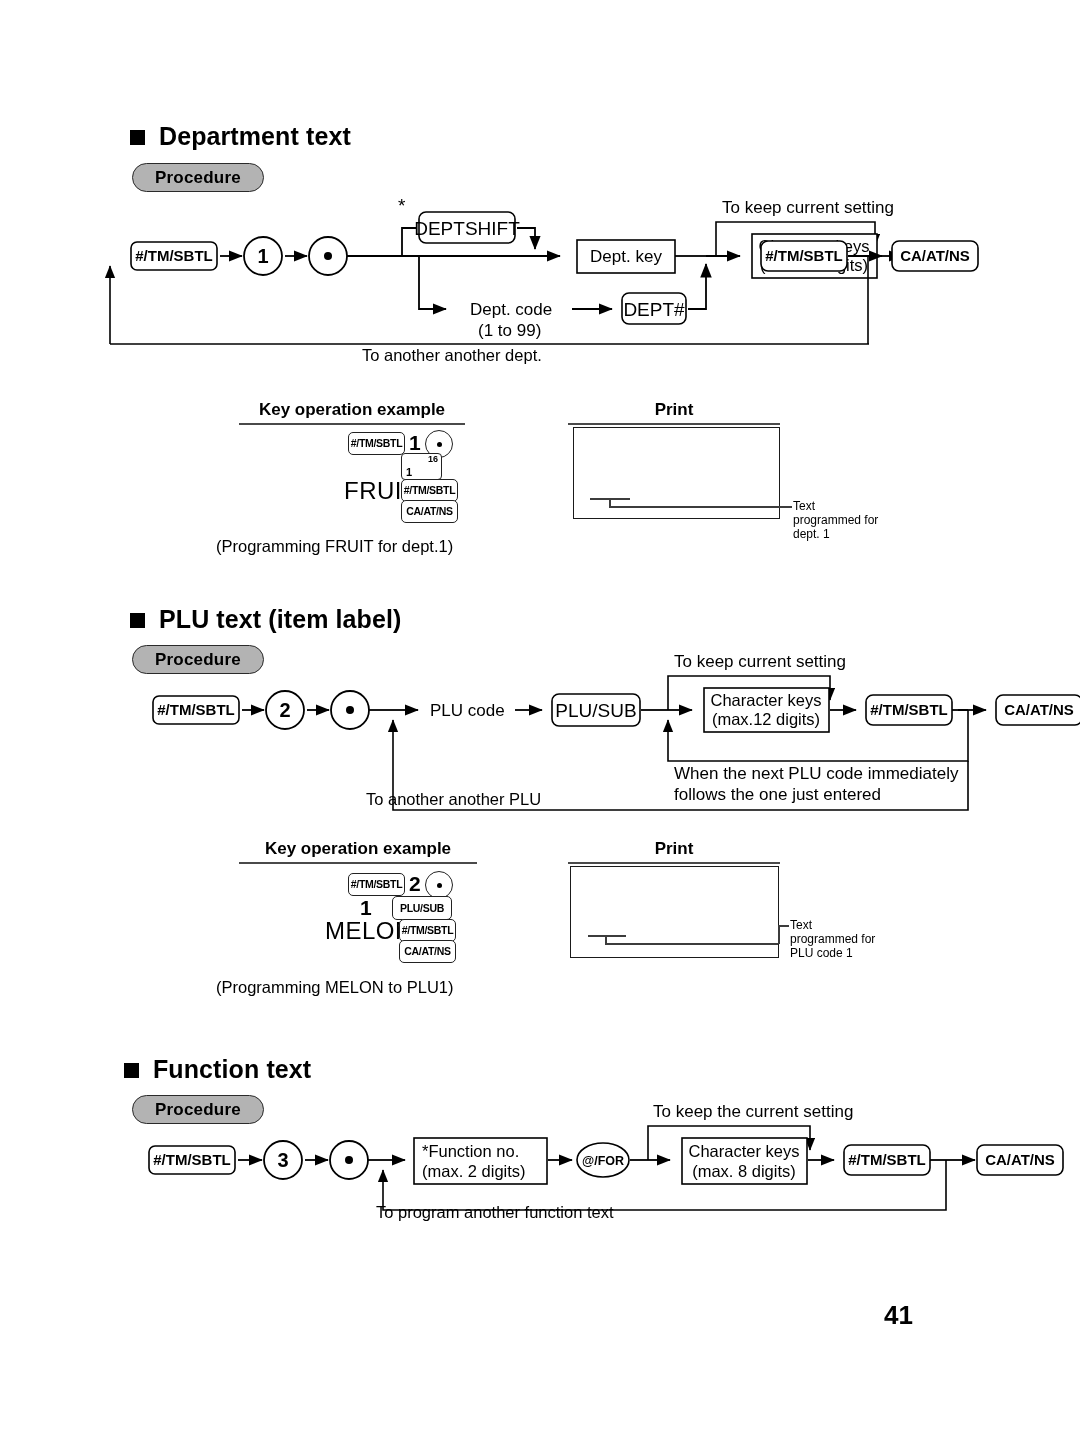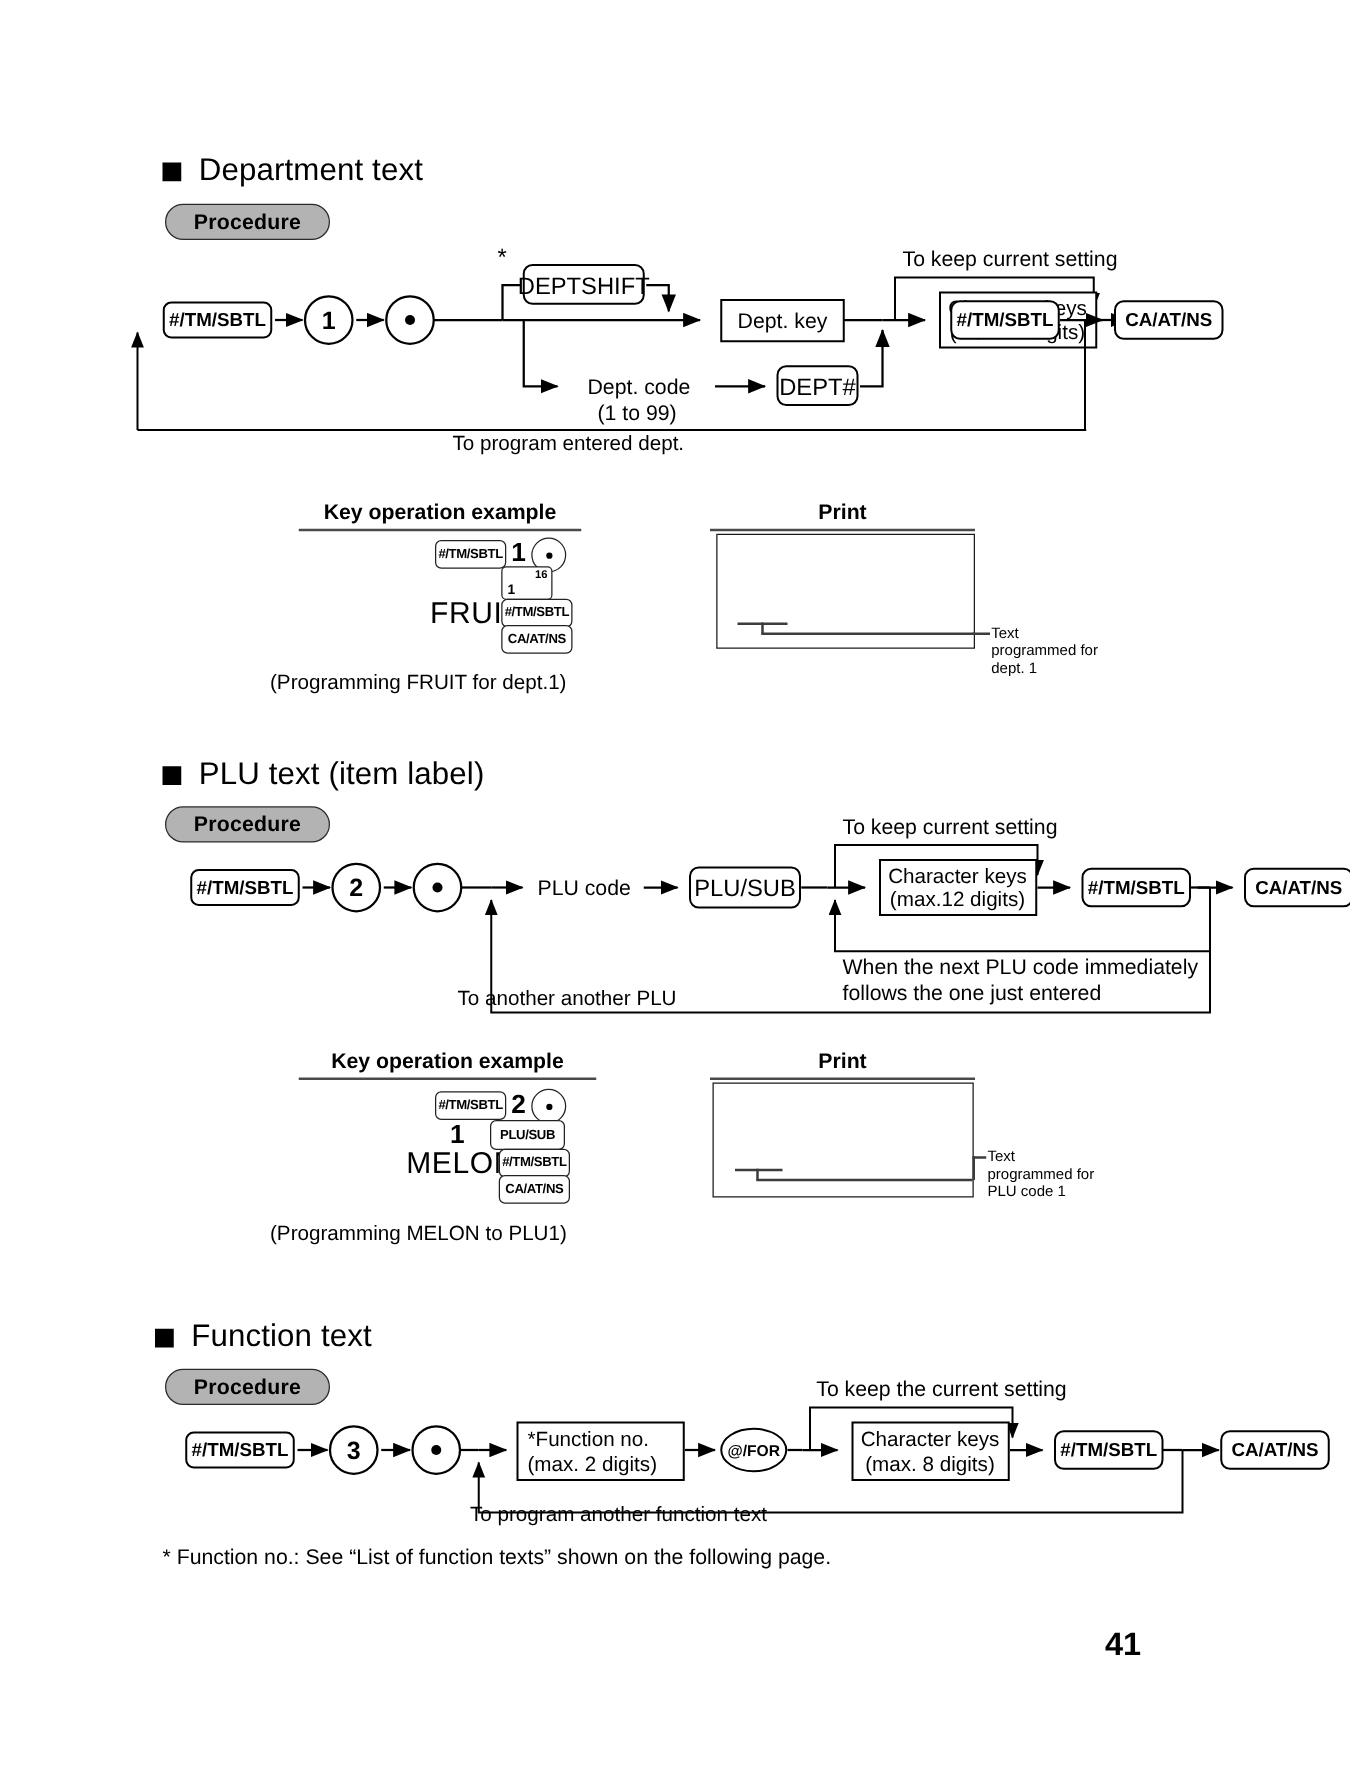--- a/index.html
+++ b/index.html
@@ -10,21 +10,21 @@
     color:#000;
     position:relative;
     overflow:hidden;
   }
   .page{position:relative;width:1080px;height:1430px;}
 
   
   .sect-head{
     position:absolute;
     display:flex;align-items:center;gap:14px;
-    font-size:25px;font-weight:normal;letter-spacing:.1px;
+    font-size:25px;font-weight:bold;letter-spacing:.1px;
   }
   .sq{
     width:15px;height:15px;background:#000;display:inline-block;
     position:relative;top:1px;
   }
   .proc-pill{
     position:absolute;
     background:#b3b3b3;
     border:1.3px solid #2a2a2a;
     border-radius:16px;
@@ -201,21 +201,21 @@
         <rect x="132" y="45" width="86" height="30" rx="7" fill="#fff" stroke="#000" stroke-width="1.6"></rect>
         <text x="175" y="65" font-size="15" font-weight="bold" text-anchor="middle">CA/AT/NS</text>
       </g>
 
       <path d="M108,60 L108,148" fill="none" stroke="#000" stroke-width="1.6"></path>
       <line x1="-650" y1="148" x2="109" y2="148" stroke="#000" stroke-width="1.6"></line>
       <path d="M-650,148 L-650,70" fill="none" stroke="#000" stroke-width="1.6" marker-end="url(#ah2)"></path>
     </svg>
   </div>
 
-  <div class="t" style="left:362px;top:346px;">To program entered dept.</div>
+  <div class="t" style="left:362px;top:346px;">To another another dept.</div>
 
 
   <div class="colhead" style="left:239px;top:400px;width:226px;">Key operation example</div>
   <div class="colhead" style="left:568px;top:400px;width:212px;">Print</div>
 
   <div class="chip" style="left:348px;top:432px;width:55px;height:21px;">#/TM/SBTL</div>
   <div class="numtxt" style="left:409px;top:431px;">1</div>
   <div class="chip round" style="left:425px;top:430px;width:26px;height:26px;">
     <span class="dot" style="position:relative;width:5px;height:5px;display:block;"></span>
   </div>
@@ -438,17 +438,16 @@
     <svg width="105" height="120" viewBox="0 0 105 120">
       <g>
         <rect x="2" y="47" width="86" height="30" rx="7" fill="#fff" stroke="#000" stroke-width="1.6"></rect>
         <text x="45" y="67" font-size="15" font-weight="bold" text-anchor="middle">CA/AT/NS</text>
       </g>
     </svg>
   </div>
 
   <div class="t" style="left:376px;top:1203px;">To program another function text</div>
 
-  <div class="t note" style="left:130px;top:1236px;">* Function no.: See “List of function texts” shown on the following page.</div>
 
   <div class="pagenum" style="left:884px;top:1300px;">41</div>
 
 </div>
 
 </body></html>

